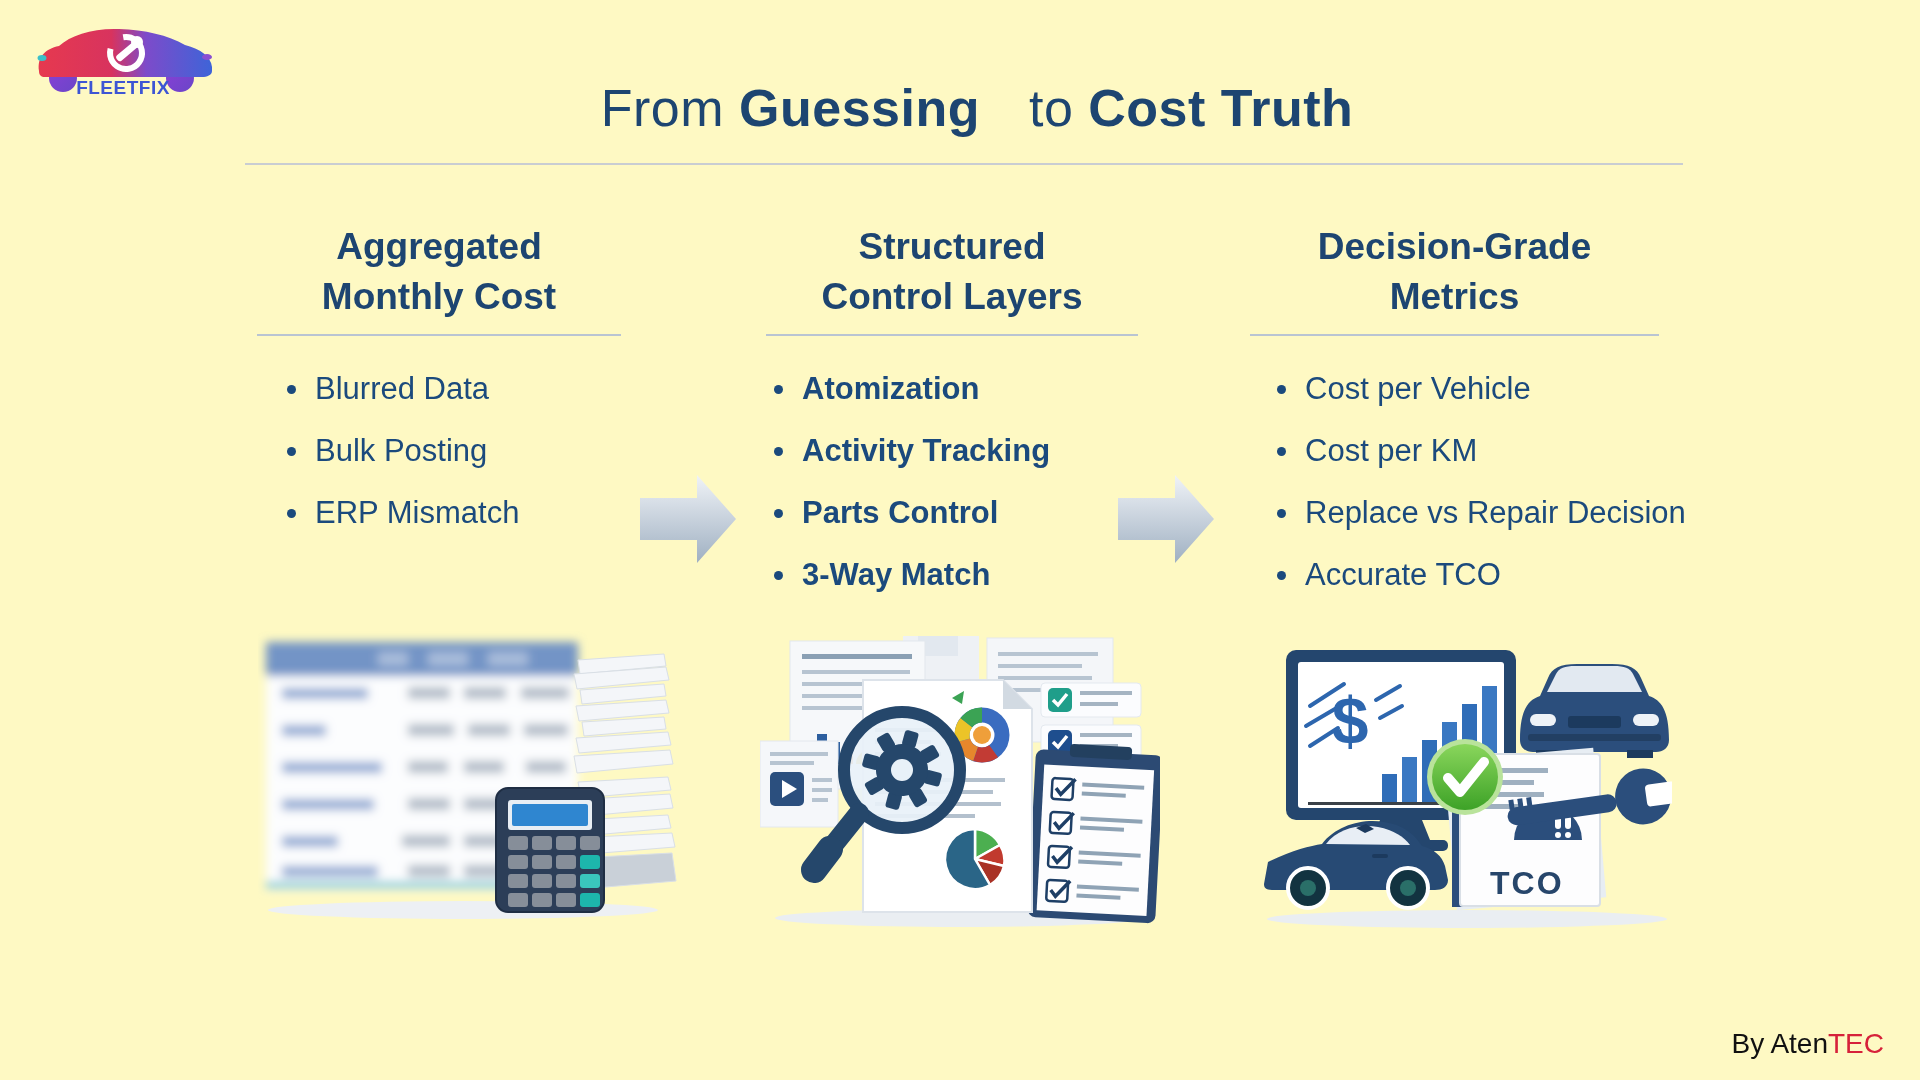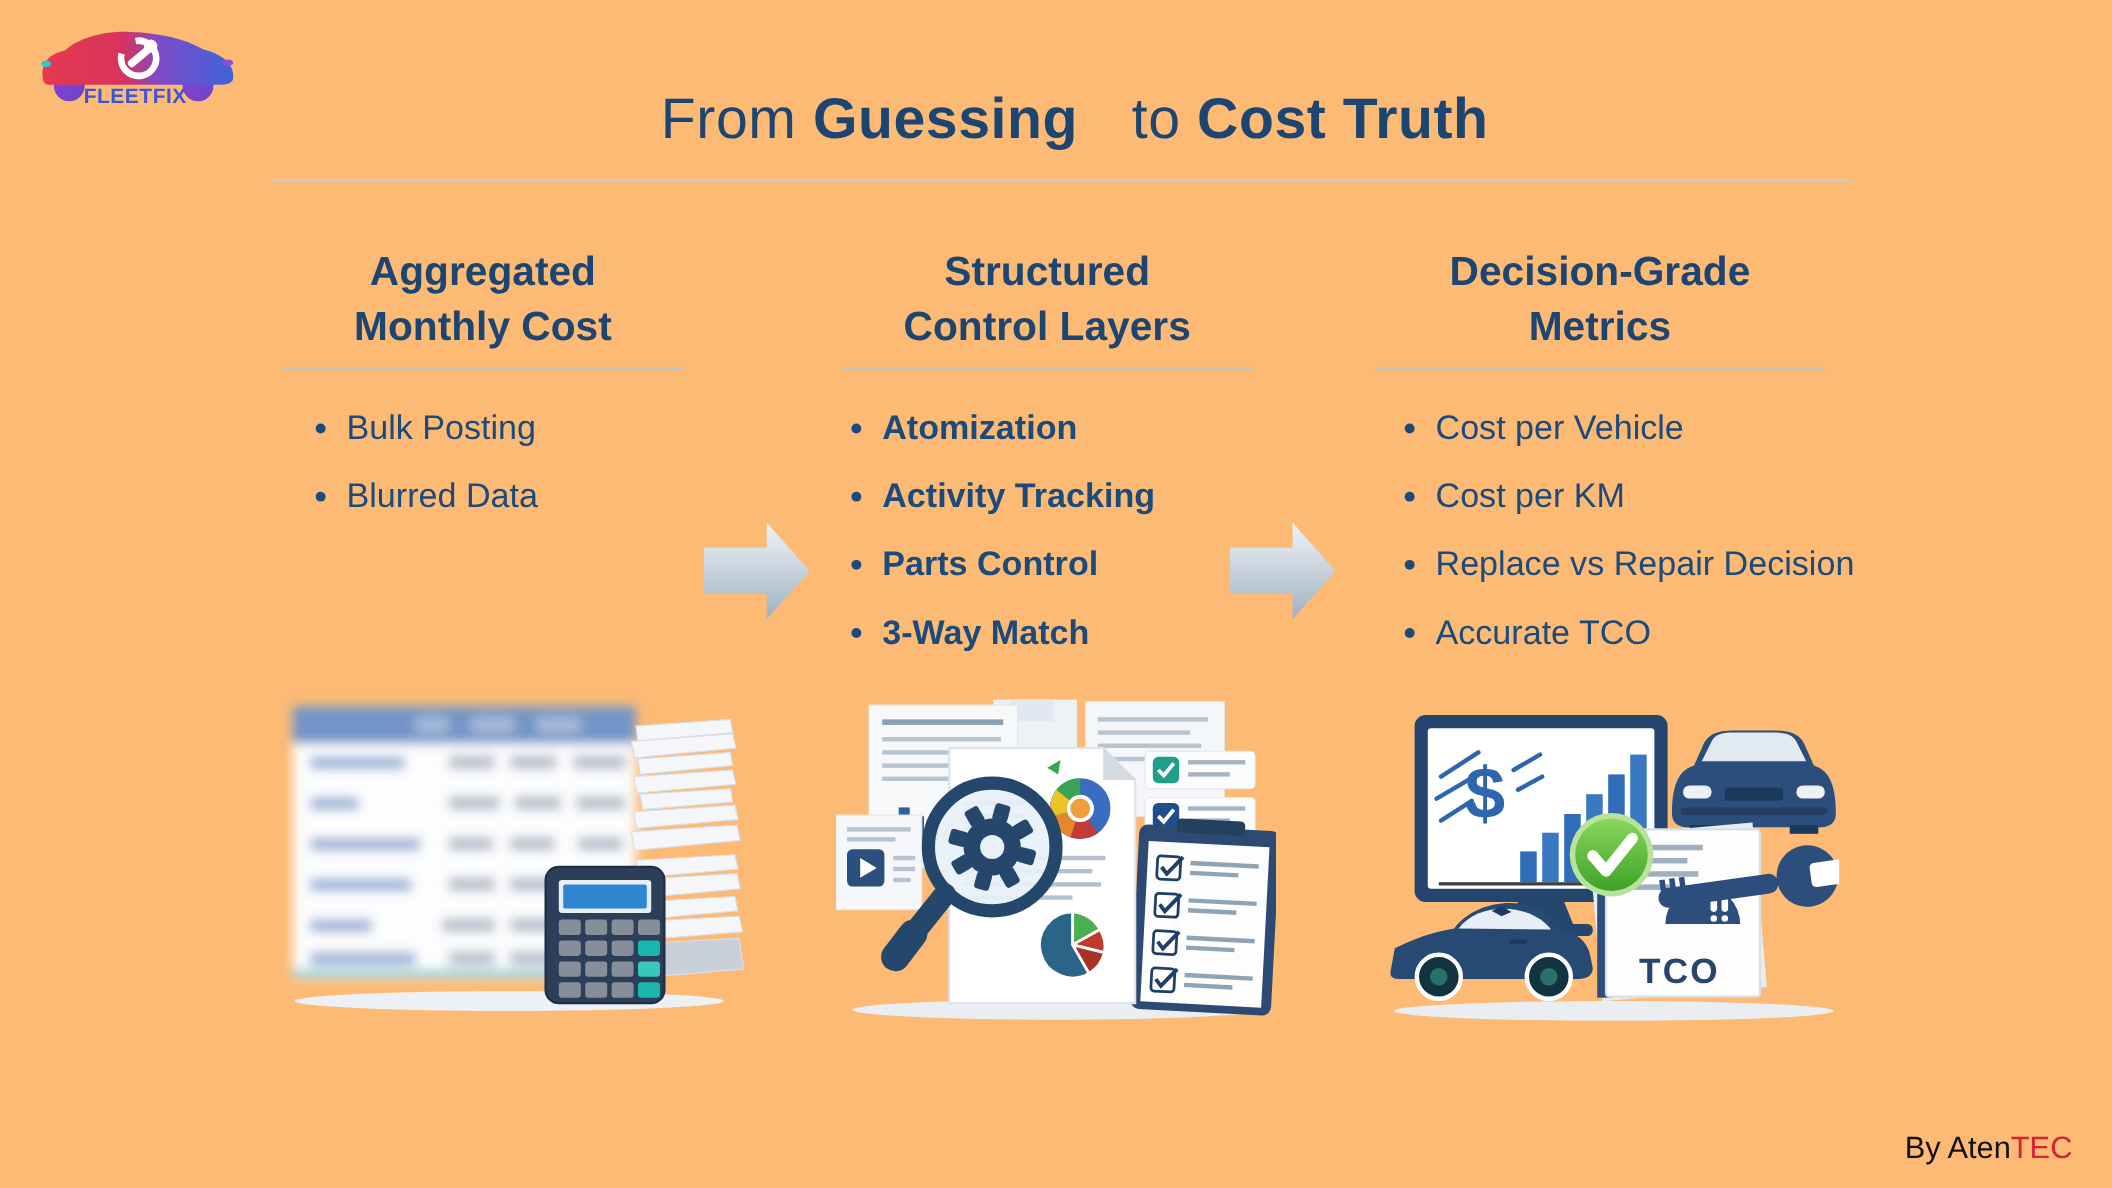--- a/index.html
+++ b/index.html
@@ -1,16 +1,16 @@
 <!DOCTYPE html>
 <html><head>
 <meta charset="utf-8">
 <style>
   html,body{margin:0;padding:0;background:#fff;}
-  .slide{position:relative;width:1920px;height:1080px;background:#fdba74;overflow:hidden;
+  .slide{position:relative;width:1920px;height:1080px;background:#fef9c3;overflow:hidden;
          font-family:"Liberation Sans", sans-serif;}
   
   .logo{position:absolute;left:35px;top:15px;width:185px;height:115px;}
   
   .title{position:absolute;left:0;top:78px;width:1920px;text-align:center;
          font-size:52px;line-height:60px;color:#1d4571;letter-spacing:0.5px;}
   .title .t-reg{font-weight:500;margin-left:34px;}
   .title .t-bold{font-weight:800;}
   .title-divider{position:absolute;left:245px;top:163px;width:1438px;height:2px;background:#c9cdd2;}
   
@@ -94,25 +94,29 @@
 
   <div class="col col-1">
     <div class="col-header">
       <div>Aggregated</div>
       <div>Monthly Cost</div>
     </div>
     <div class="col-underline"></div>
     <div class="bullets">
       <div class="bullet-row">
           <span class="bullet-dot"></span>
+          <span class="bullet-text">Blurred Data</span>
+        </div>
+      <div class="bullet-row">
+          <span class="bullet-dot"></span>
           <span class="bullet-text">Bulk Posting</span>
         </div>
       <div class="bullet-row">
           <span class="bullet-dot"></span>
-          <span class="bullet-text">Blurred Data</span>
+          <span class="bullet-text">ERP Mismatch</span>
         </div>
     </div>
   </div>
 
   <div class="col col-2">
     <div class="col-header">
       <div>Structured</div>
       <div>Control Layers</div>
     </div>
     <div class="col-underline"></div>

